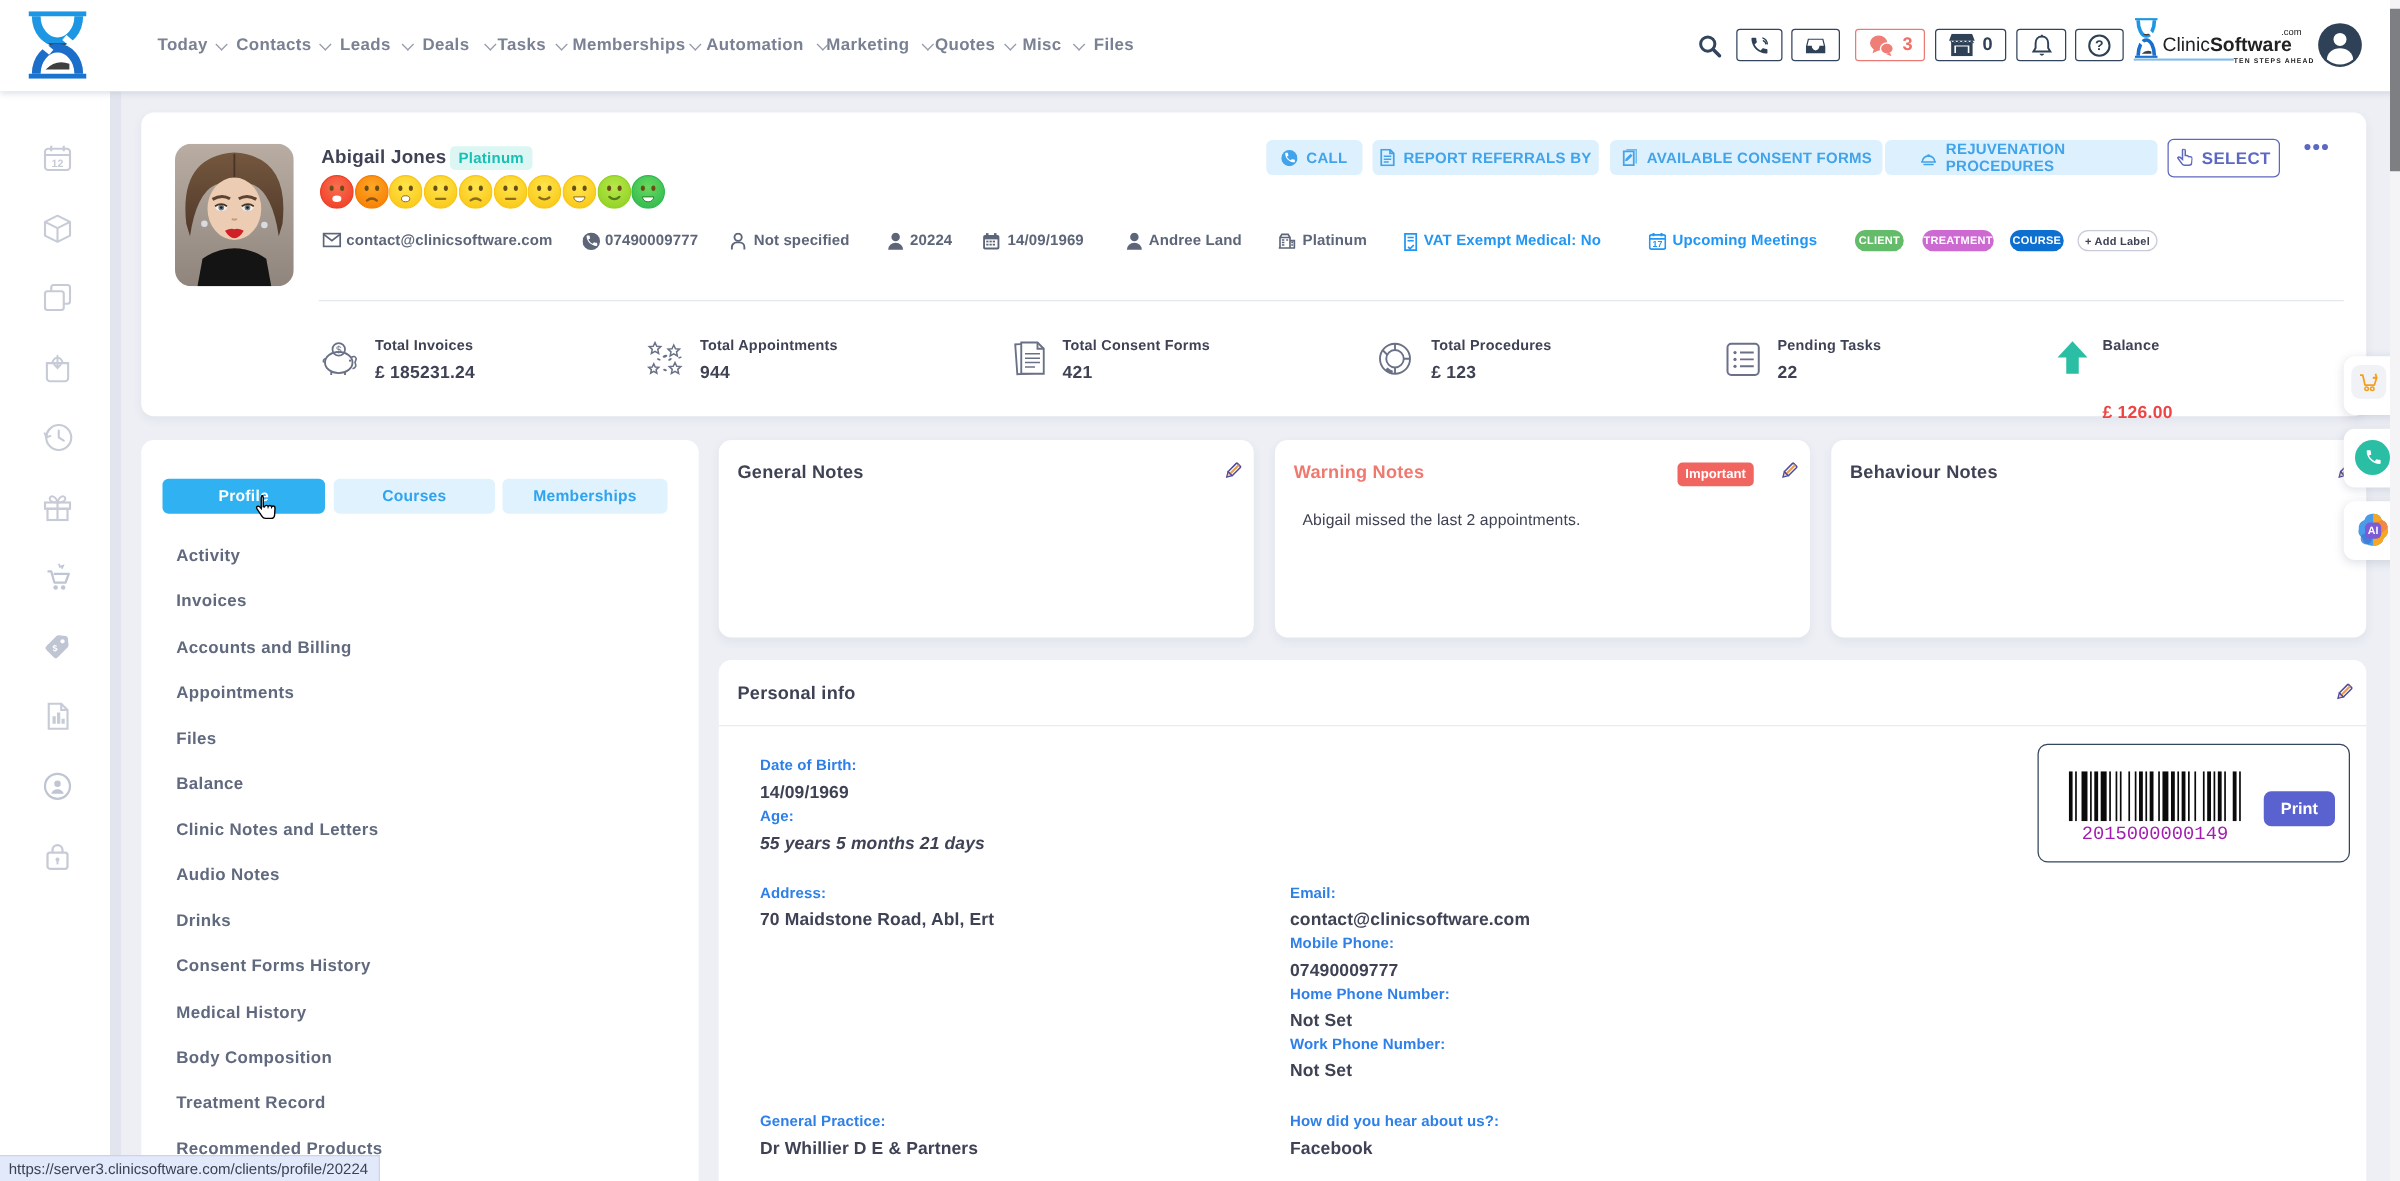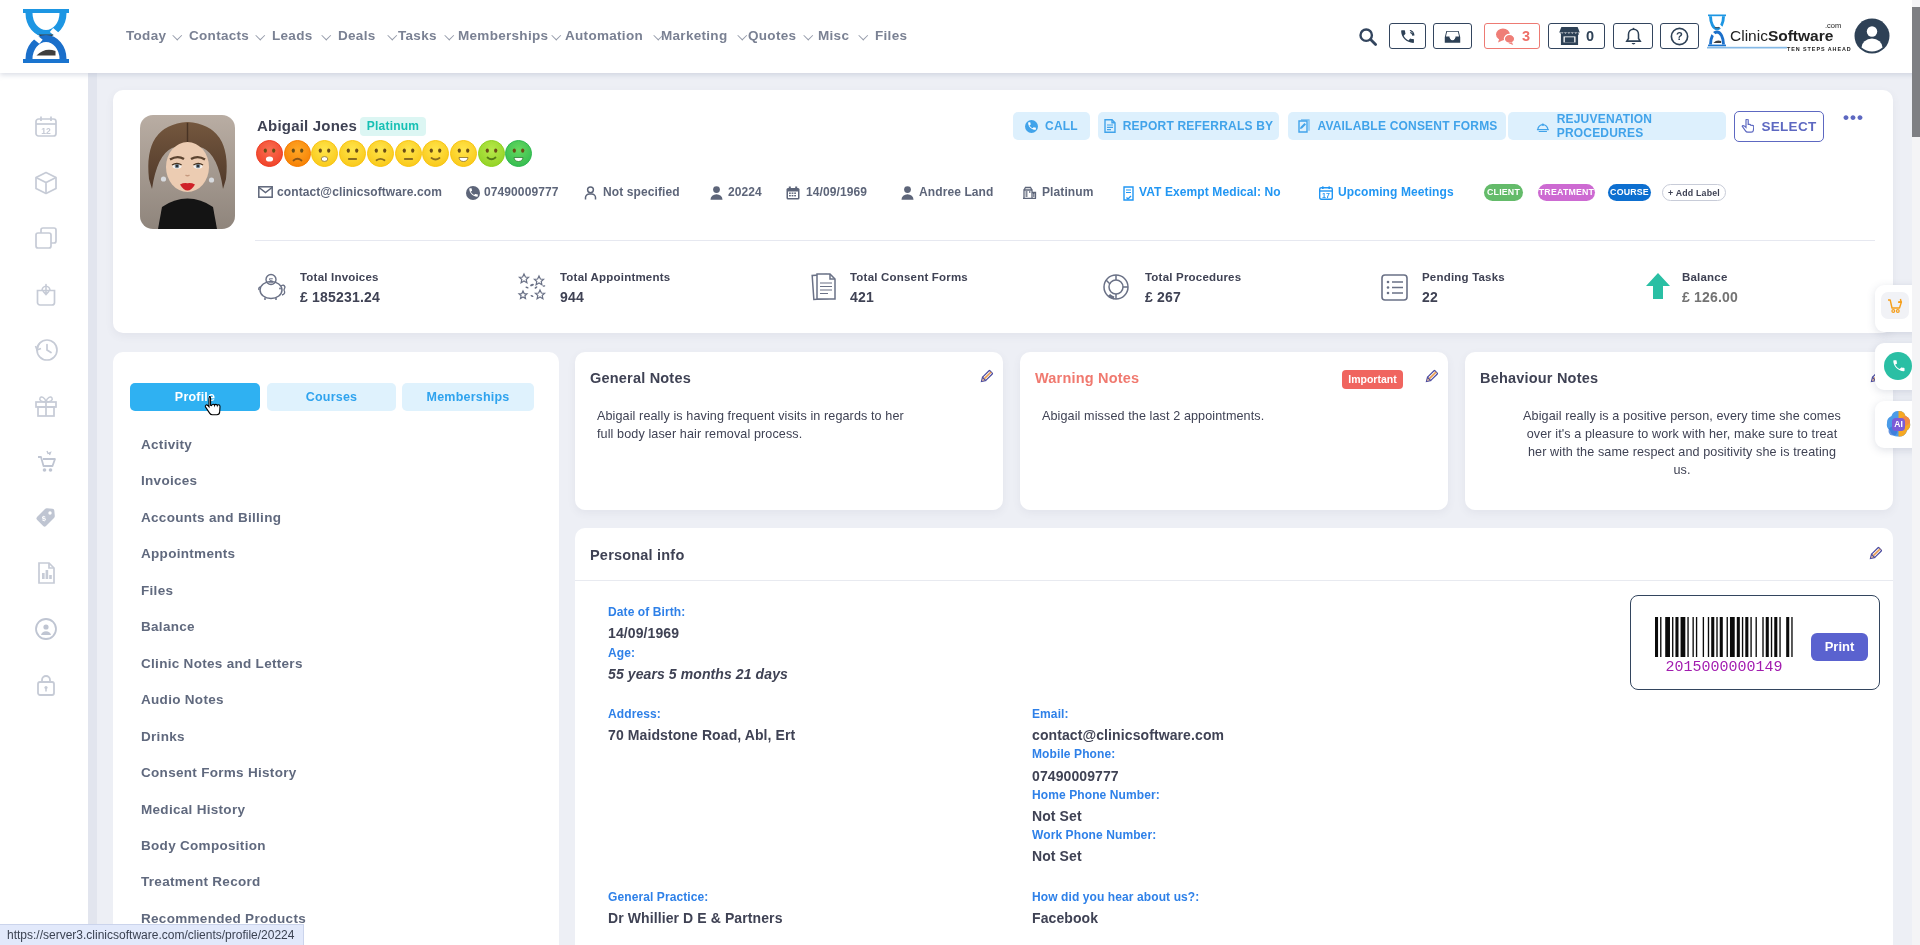--- a/index.html
+++ b/index.html
@@ -489,35 +489,35 @@
     </svg>
 <div class="stat-lab" style="left:737px;">Total Consent Forms</div>
 <div class="stat-val" style="left:737px;">421</div>
 <svg class="abs" style="left:987px;top:181px;" width="33" height="32" viewBox="0 0 33 32">
       <circle cx="16" cy="16" r="12" fill="none" stroke="#6a7186" stroke-width="1.5"></circle>
       <circle cx="16" cy="16" r="7" fill="none" stroke="#6a7186" stroke-width="1.5"></circle>
       <path d="M16 4 v5 M28 16 h-5 M16 28 v-5 M6 9 l4 4" stroke="#6a7186" stroke-width="1.5"></path>
       <path d="M9 24 a10.5 10.5 0 0 0 5 3" fill="none" stroke="#6a7186" stroke-width="3"></path>
     </svg>
 <div class="stat-lab" style="left:1032px;">Total Procedures</div>
-<div class="stat-val" style="left:1032px;">£&nbsp;<b>267</b></div>
+<div class="stat-val" style="left:1032px;">£&nbsp;<b>123</b></div>
 <svg class="abs" style="left:1265px;top:181px;" width="33" height="32" viewBox="0 0 33 32">
       <rect x="4" y="4" width="25" height="25" rx="3" fill="none" stroke="#6a7186" stroke-width="1.6"></rect>
       <circle cx="10" cy="11" r="1.3" fill="#6a7186"></circle>
       <circle cx="10" cy="16.5" r="1.3" fill="#6a7186"></circle>
       <circle cx="10" cy="22" r="1.3" fill="#6a7186"></circle>
       <path d="M14 11 h11 M14 16.5 h11 M14 22 h11" stroke="#6a7186" stroke-width="1.5"></path>
     </svg>
 <div class="stat-lab" style="left:1309px;">Pending Tasks</div>
 <div class="stat-val" style="left:1309px;">22</div>
 <svg class="abs" style="left:1529px;top:181px;" width="33" height="32" viewBox="0 0 33 32">
       <path d="M16 2 L28 15 h-7 v13 h-10 v-13 h-7 z" fill="#2abfa4"></path>
     </svg>
 <div class="stat-lab" style="left:1569px;">Balance</div>
-<div class="stat-val" style="left:1569px;color:#737373;">£&nbsp;126.00</div>
+<div class="stat-val" style="left:1569px;color:#ef4444;margin-top:32px;">£&nbsp;126.00</div>
 </div>
 <div class="card" style="left:113px;top:352px;width:446px;height:593px;border-radius:10px 10px 0 0;box-shadow:none;">
 <div class="tab" style="left:17px;top:31px;width:130px;background:#2fb1f2;color:#fff;">Profile</div>
 <div class="tab" style="left:154px;top:31px;width:129px;background:#dff2fd;color:#2fa3ee;">Courses</div>
 <div class="tab" style="left:289px;top:31px;width:132px;background:#dff2fd;color:#2fa3ee;">Memberships</div>
 <svg class="abs" style="left:88px;top:43px;z-index:5;" width="22" height="24" viewBox="0 0 22 24">
 <path d="M8 1.5 q1.6 0 1.6 1.8 v7 l1 .2 q.3 -1.2 1.5 -1.2 q1.2 0 1.4 1 q.3 -.9 1.4 -.9 q1.2 0 1.4 1.1 q.3 -.7 1.2 -.7 q1.5 0 1.5 1.7 l-.3 5.4 q-.2 2.8 -2.8 2.8 h-4.5 q-1.8 0 -2.8 -1.6 l-4 -6 q-.8 -1.3 .3 -2 q.9 -.6 1.9 .4 l1.2 1.3 v-8.5 q0 -1.8 1.6 -1.8 z" fill="#fff" stroke="#000" stroke-width="1.1"></path>
     </svg>
 <div class="menuitem" style="top:85px;">Activity</div>
 <div class="menuitem" style="top:121px;">Invoices</div>
@@ -537,21 +537,20 @@
 <div class="card" style="left:575px;top:352px;width:428px;height:158px;">
 <div class="ntitle" style="left:15px;top:18px;color:#3f4254;">General Notes</div>
 
 <div class="abs" style="left:403px;top:17px;"><svg width="16" height="16" viewBox="0 0 16 16">
         <g transform="rotate(45 8 8)">
           <rect x="5.7" y="0.8" width="4.6" height="10" rx="0.6" fill="#fff" stroke="#4b4b9f" stroke-width="1.2"></rect>
           <rect x="7.2" y="0.9" width="1.7" height="9.8" fill="#e89a4f"></rect>
           <path d="M5.7 10.8 h4.6 L8 14.6 z" fill="#f2c79b" stroke="#4b4b9f" stroke-width="1"></path>
         </g>
       </svg></div>
-<div class="nbody" style="left:22px;top:55px;width:390px;">Abigail really is having frequent visits in regards to her<br>full body laser hair removal process.</div>
 </div>
 <div class="card" style="left:1020px;top:352px;width:428px;height:158px;">
 <div class="ntitle" style="left:15px;top:18px;color:#f0796f;">Warning Notes</div>
 <div class="abs" style="left:322px;top:18px;width:61px;height:19px;background:#f0655f;border-radius:4px;color:#fff;font-size:10.5px;font-weight:bold;text-align:center;line-height:19px;">Important</div>
 <div class="abs" style="left:403px;top:17px;"><svg width="16" height="16" viewBox="0 0 16 16">
         <g transform="rotate(45 8 8)">
           <rect x="5.7" y="0.8" width="4.6" height="10" rx="0.6" fill="#fff" stroke="#4b4b9f" stroke-width="1.2"></rect>
           <rect x="7.2" y="0.9" width="1.7" height="9.8" fill="#e89a4f"></rect>
           <path d="M5.7 10.8 h4.6 L8 14.6 z" fill="#f2c79b" stroke="#4b4b9f" stroke-width="1"></path>
         </g>
@@ -561,21 +560,20 @@
 <div class="card" style="left:1465px;top:352px;width:428px;height:158px;text-align:center;">
 <div class="ntitle" style="left:15px;top:18px;color:#3f4254;">Behaviour Notes</div>
 
 <div class="abs" style="left:403px;top:17px;"><svg width="16" height="16" viewBox="0 0 16 16">
         <g transform="rotate(45 8 8)">
           <rect x="5.7" y="0.8" width="4.6" height="10" rx="0.6" fill="#fff" stroke="#4b4b9f" stroke-width="1.2"></rect>
           <rect x="7.2" y="0.9" width="1.7" height="9.8" fill="#e89a4f"></rect>
           <path d="M5.7 10.8 h4.6 L8 14.6 z" fill="#f2c79b" stroke="#4b4b9f" stroke-width="1"></path>
         </g>
       </svg></div>
-<div class="nbody" style="left:22px;top:55px;width:390px;">Abigail really is a positive person, every time she comes<br>over it's a pleasure to work with her, make sure to treat<br>her with the same respect and positivity she is treating<br>us.</div>
 </div>
 <div class="card" style="left:575px;top:528px;width:1318px;height:417px;border-radius:10px 10px 0 0;box-shadow:none;">
 <div style="position:absolute;left:0;top:0;width:100%;height:53px;border-bottom:1px solid #e8eaf0;"></div>
 <div class="ntitle" style="left:15px;top:19px;text-align:right;">Personal info</div>
 <div class="abs" style="left:1292px;top:18px;"><svg width="16" height="16" viewBox="0 0 16 16">
         <g transform="rotate(45 8 8)">
           <rect x="5.7" y="0.8" width="4.6" height="10" rx="0.6" fill="#fff" stroke="#4b4b9f" stroke-width="1.2"></rect>
           <rect x="7.2" y="0.9" width="1.7" height="9.8" fill="#e89a4f"></rect>
           <path d="M5.7 10.8 h4.6 L8 14.6 z" fill="#f2c79b" stroke="#4b4b9f" stroke-width="1"></path>
         </g>

